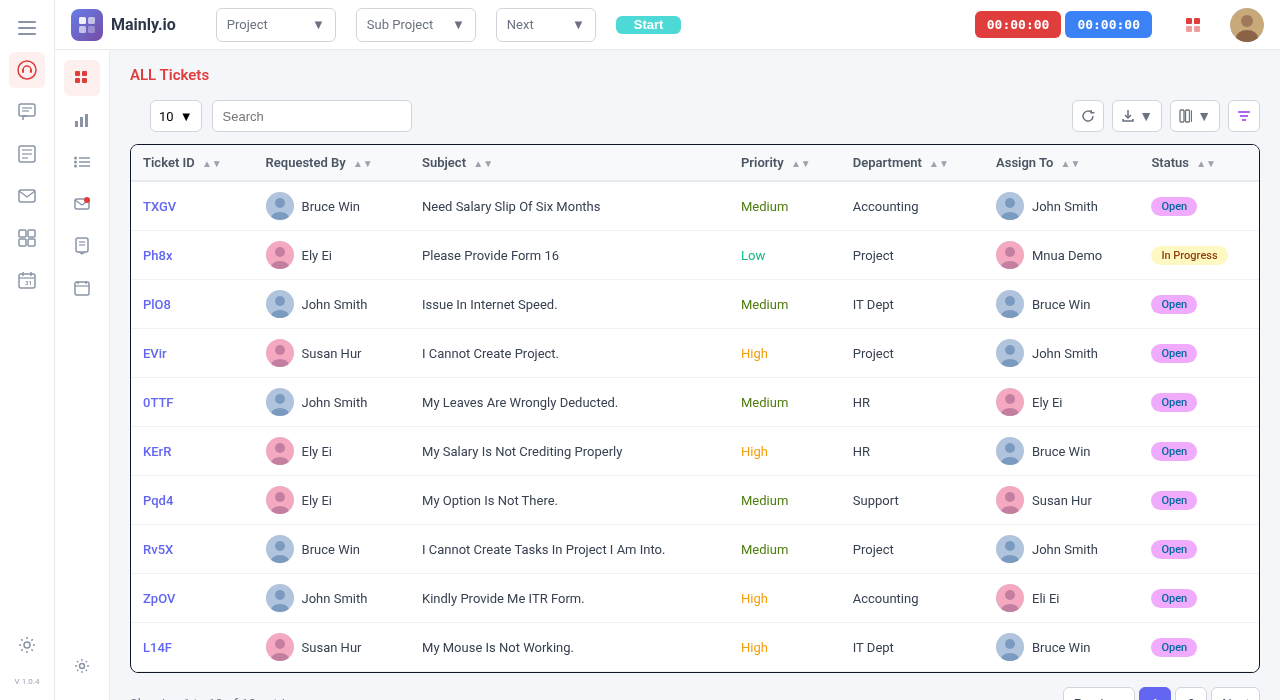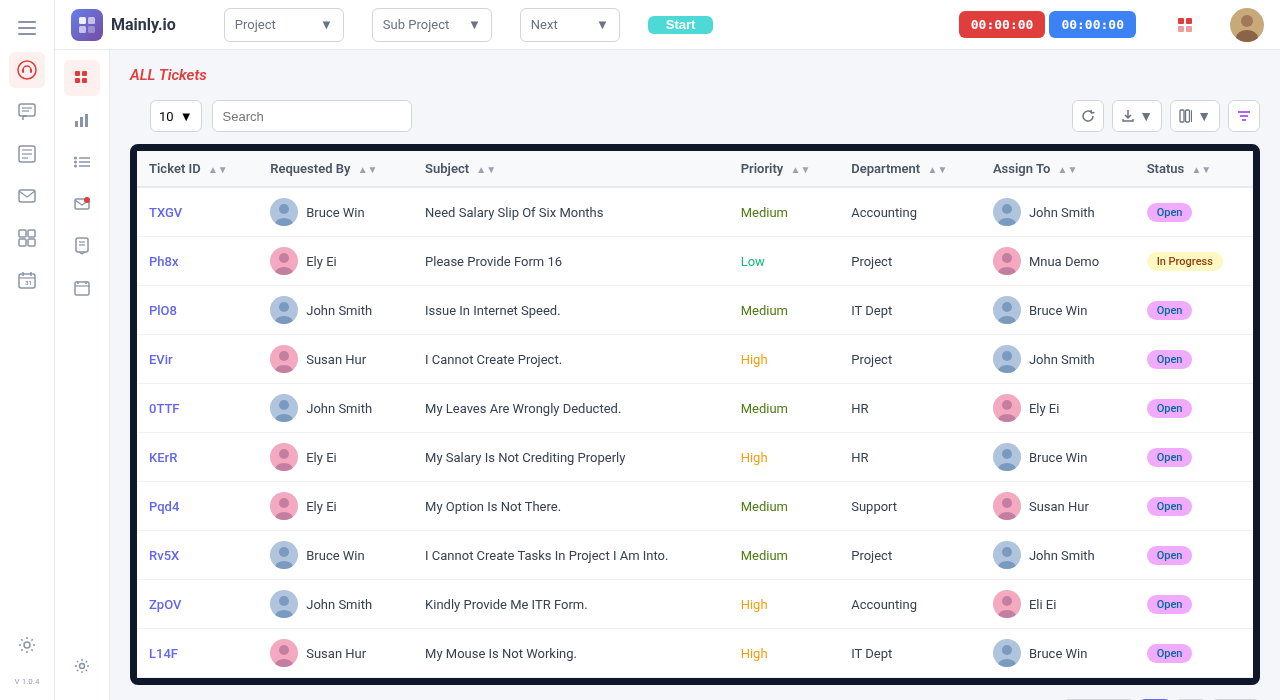--- a/index.html
+++ b/index.html
@@ -38,21 +38,21 @@
     }
 
     
     .navbar {
       height: 50px;
       background: #fff;
       border-bottom: 1px solid #e8eaf0;
       display: flex;
       align-items: center;
       padding: 0 16px;
-      gap: 28px;
+      gap: 20px;
       flex-shrink: 0;
     }
     .logo {
       display: flex; align-items: center; gap: 8px;
       font-weight: 700; font-size: 16px; color: #2d3748;
       margin-right: 20px;
     }
     .logo-icon {
       width: 32px; height: 32px;
       background: linear-gradient(135deg, #667eea, #764ba2);
@@ -126,21 +126,20 @@
       padding: 16px 20px;
       overflow-y: auto;
       background: #f5f6fa;
     }
 
     .page-title {
       color: #e03d3d;
       font-size: 15px;
       font-weight: 600;
       margin-bottom: 16px;
-      font-style: italic;
     }
 
     .toolbar {
       display: flex;
       align-items: center;
       justify-content: space-between;
       margin-bottom: 12px;
       padding-left: 20px;
     }
     .toolbar-left { display: flex; align-items: center; gap: 10px; }
@@ -177,21 +176,21 @@
       padding: 0 8px;
       color: #6b7280;
       font-size: 14px;
     }
 
     
     .table-container {
       background: #fff;
       border-radius: 8px;
       overflow: hidden;
-      border: 7px solid #0f172a;
+      border: 1px solid #0f172a;
     }
     table {
       width: 100%;
       border-collapse: collapse;
       font-size: 13px;
     }
     thead tr {
       background: #f8f9fb;
       border-bottom: 2px solid #e8eaf0;
     }

